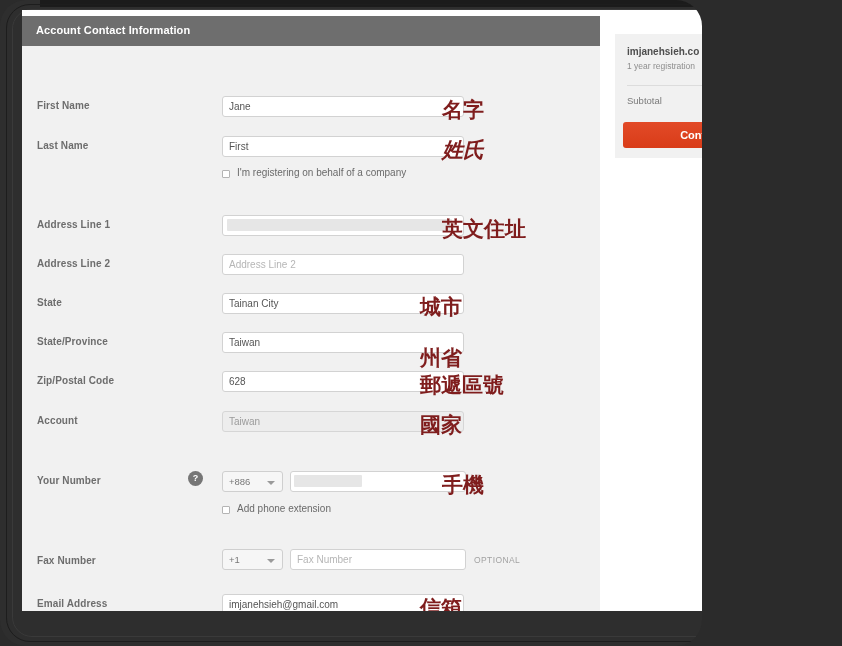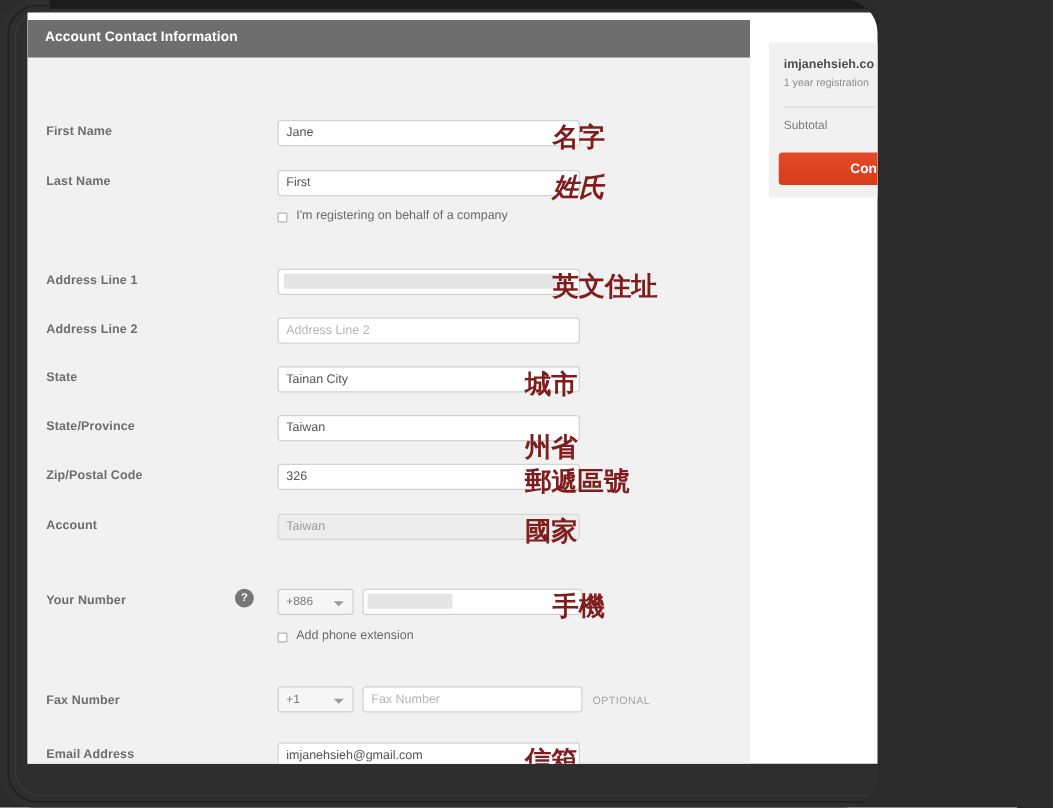--- a/index.html
+++ b/index.html
@@ -344,21 +344,21 @@
       </div>
 
       <div class="field-row" style="top:316px;">
         <div class="field-label">State/Province</div>
         <div class="field-input">Taiwan</div>
         <div class="cjk-annot" style="left:398px; top:0px;margin-top:12px;">州省</div>
       </div>
 
       <div class="field-row" style="top:355px;">
         <div class="field-label">Zip/Postal Code</div>
-        <div class="field-input">326</div>
+        <div class="field-input">628</div>
         <div class="cjk-annot" style="left:398px; top:0px;">郵遞區號</div>
       </div>
 
       <div class="field-row" style="top:395px;">
         <div class="field-label">Account</div>
         <div class="field-input disabled">Taiwan</div>
         <div class="cjk-annot" style="left:398px; top:0px;">國家</div>
       </div>
 
       <div class="field-row" style="top:455px;">

